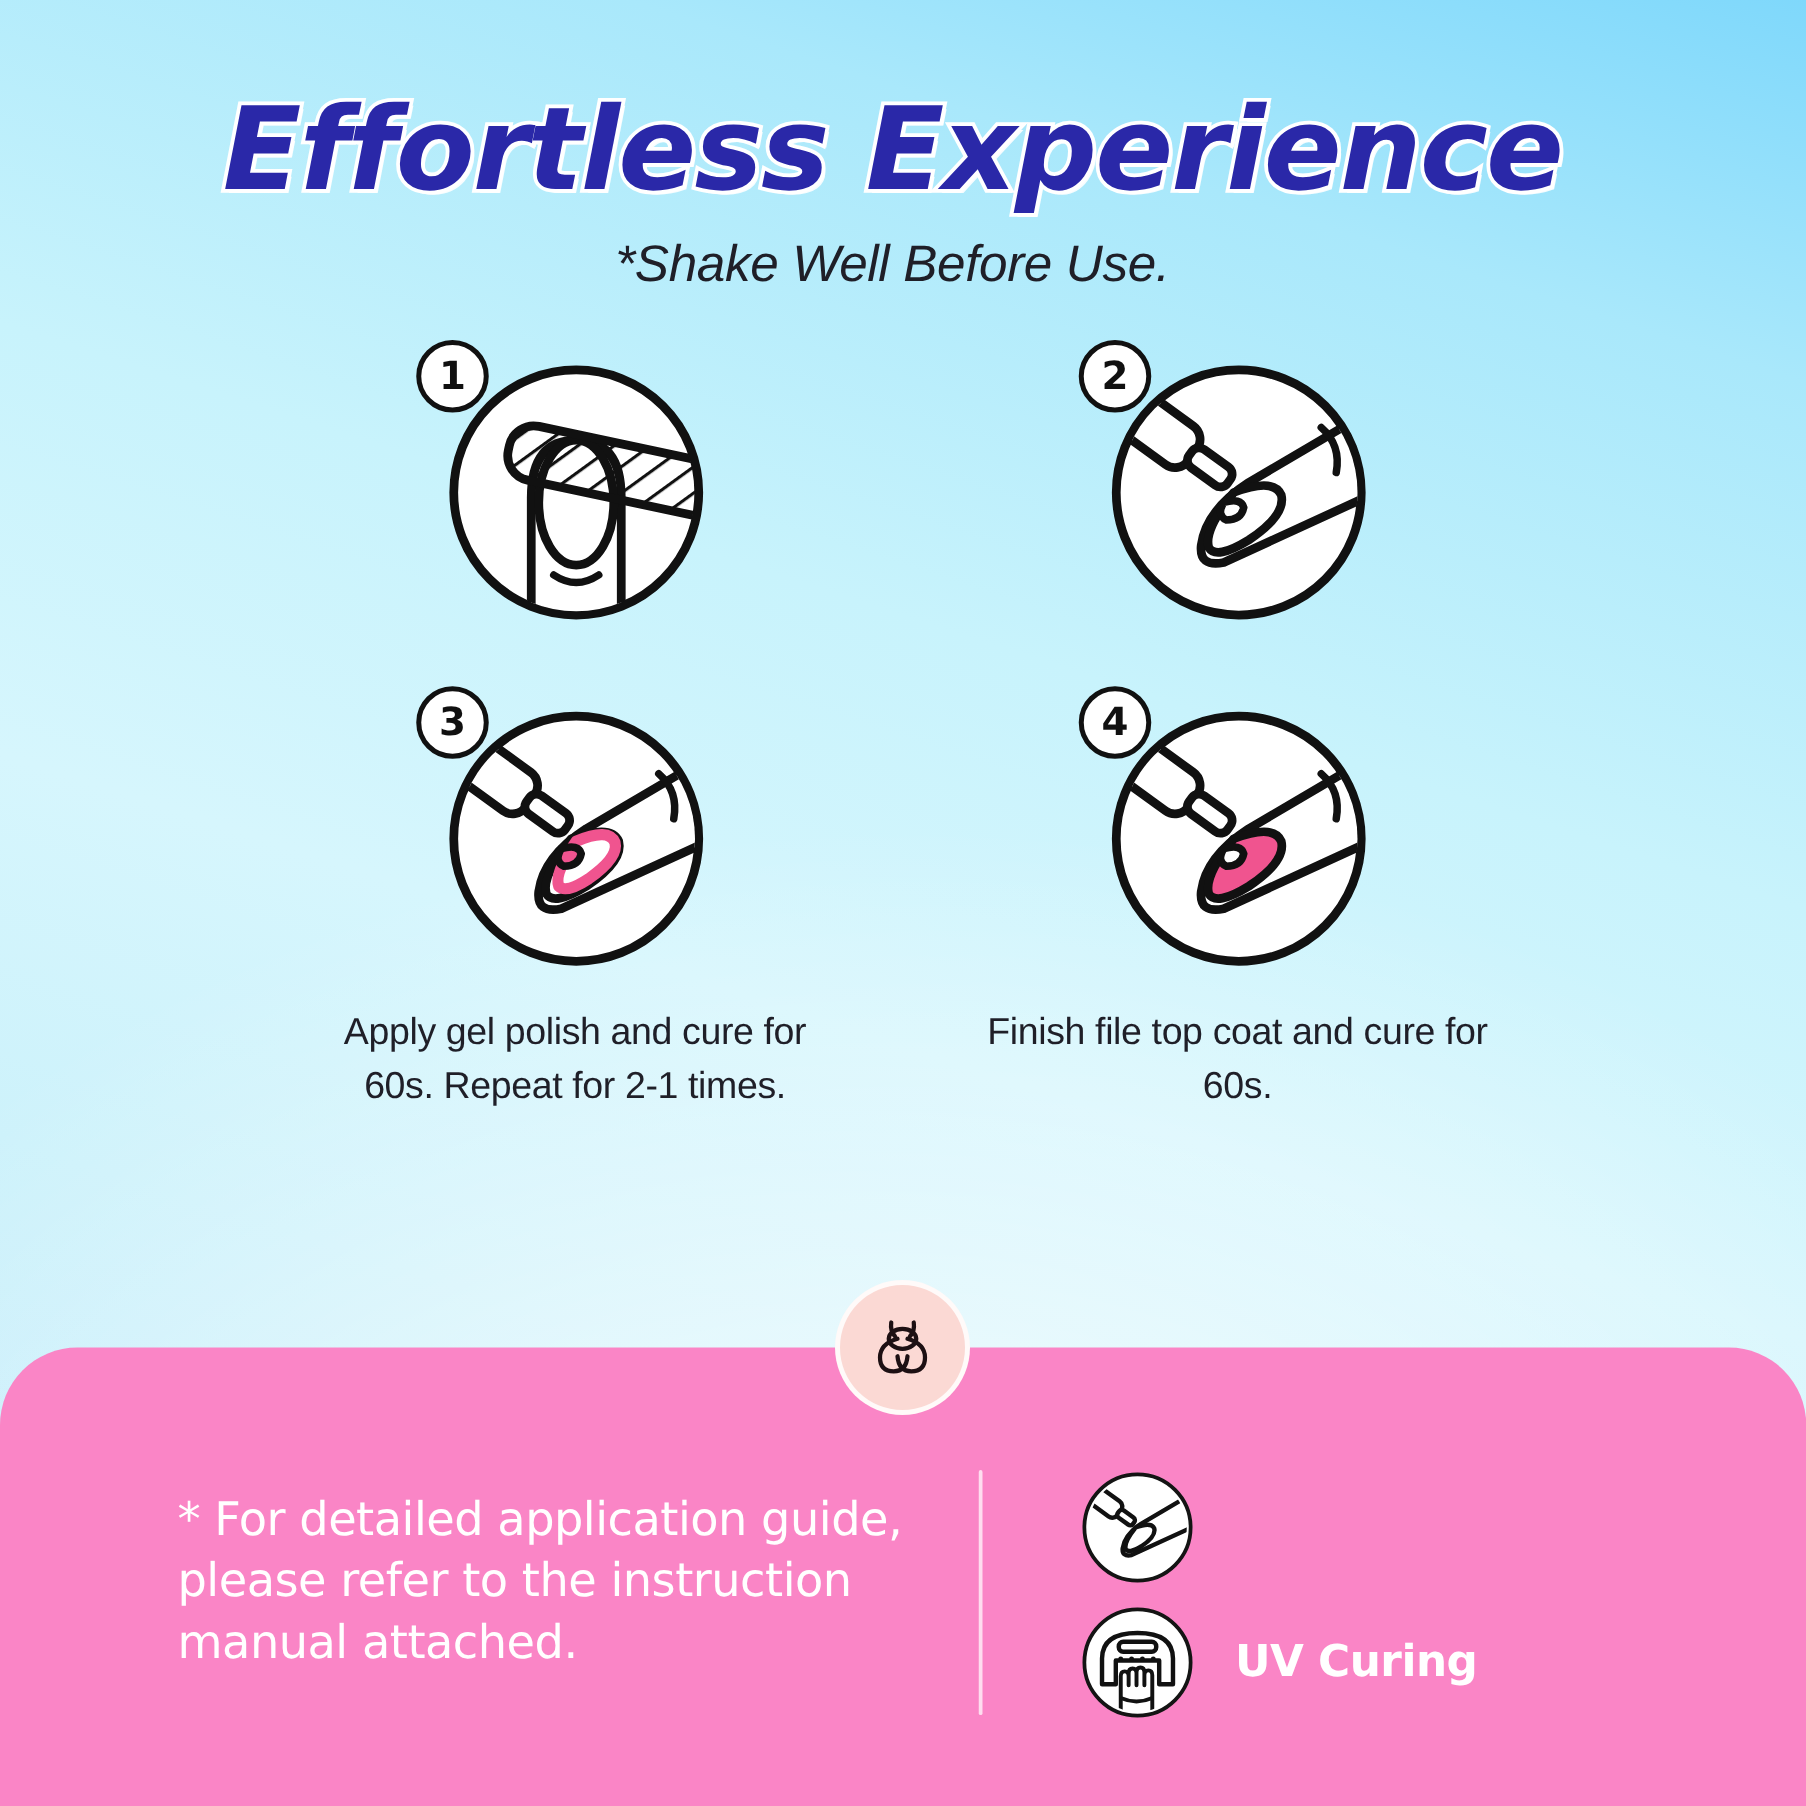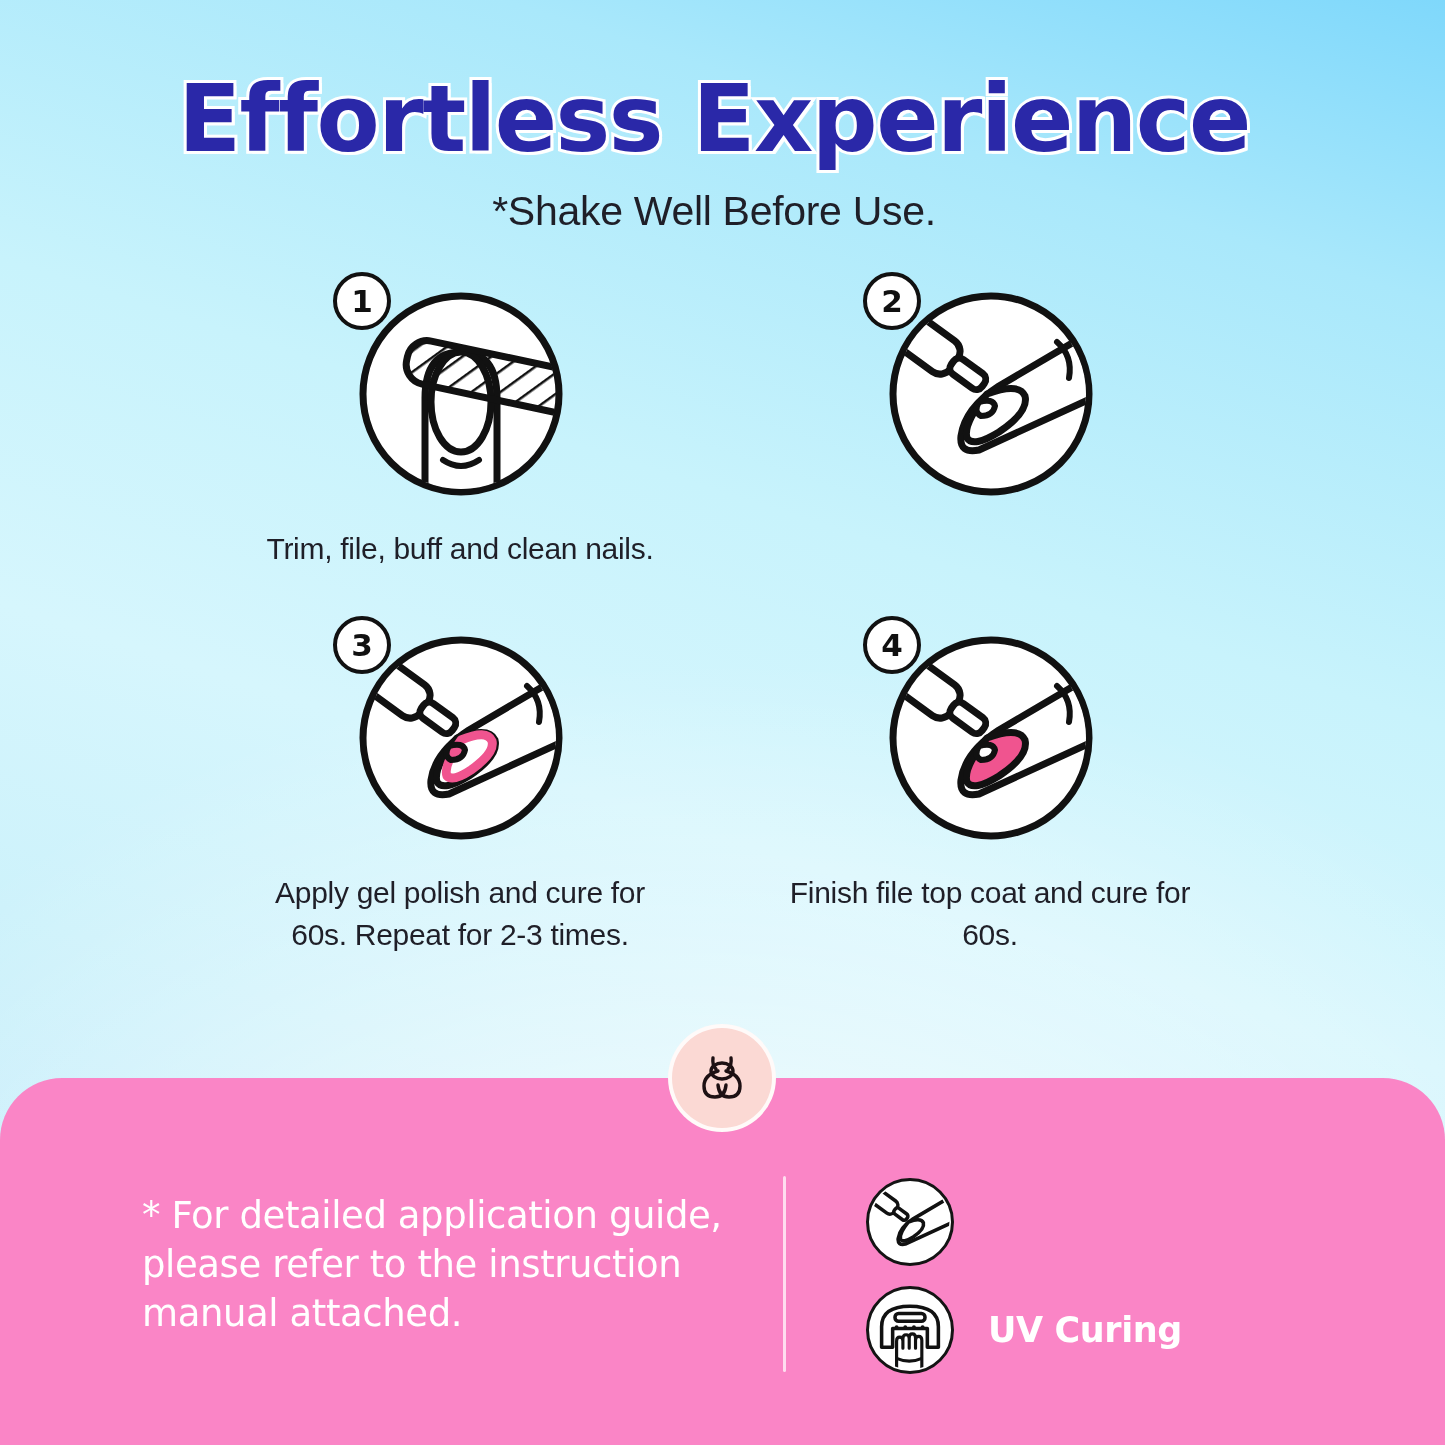--- a/index.html
+++ b/index.html
@@ -14,21 +14,21 @@
   
   #page {
     position:absolute; inset:0;
     width:1445px; height:1445px;
     background:
       radial-gradient(120% 85% at 50% 95%, rgba(255,255,255,0.85) 0%, rgba(255,255,255,0.0) 58%),
       linear-gradient(198deg,#7fd8fb 0%, #a9e8fb 16%, #c8f3fc 38%, #d6f6fd 56%, #cdf2fb 72%, #bfe9fa 100%);
   }
 
   
-  #header { position:absolute; top:0; left:0; width:1428px; }
+  #header { position:absolute; top:0; left:0; width:1428px;font-style:italic; }
   #title {
     text-align:center;
     margin-top:74px;
     font-size:92px;
     line-height:1.0;
     font-weight:bold;
     letter-spacing:-1.5px;
     color:#2a28a8;
     font-family:"DejaVu Sans", sans-serif;
     -webkit-text-stroke:6px #ffffff;
@@ -178,21 +178,20 @@
             <ellipse cx="104" cy="112" rx="30" ry="50" fill="#fff" stroke="#111" stroke-width="7"></ellipse>
 
             <path d="M86 170 Q104 182 122 170" fill="none" stroke="#111" stroke-width="6" stroke-linecap="round"></path>
 
             <g transform="rotate(12 104 84)">
               <rect x="48" y="58" width="185" height="44" rx="20" fill="url(#hatch)" stroke="#111" stroke-width="7"></rect>
             </g>
           </g>
         </svg>
       </div>
-      <div class="caption">Trim, file, buff and clean nails.</div>
     </div>
 
     <div class="step">
       <div class="art-wrap">
         <div class="badge">2</div>
         <svg class="art" viewBox="0 0 208 208">
           <circle cx="104" cy="104" r="98" fill="#ffffff" stroke="#111" stroke-width="7"></circle>
           <defs>
               <clipPath id="c2">
                 <circle cx="104" cy="104" r="95"></circle>
@@ -238,21 +237,21 @@
 
             <path d="M104 106 Q130 95 135 107 Q138 119 114 136 Q96 148 90 142 Q86 132 104 106 Z" fill="none" stroke="#f0548f" stroke-width="9" stroke-linejoin="round"></path>
             <g transform="rotate(36 60 70)">
               <rect x="-6" y="50" width="74" height="38" rx="13" fill="#fff" stroke="#111" stroke-width="7"></rect>
               <rect x="66" y="60" width="38" height="18" rx="7" fill="#fff" stroke="#111" stroke-width="7"></rect>
             </g>
             <path d="M92 112 Q106 108 108 116 Q106 126 94 126 Q86 122 92 112 Z" fill="#f0548f" stroke="#111" stroke-width="6"></path>
           </g>
         </svg>
       </div>
-      <div class="caption">Apply gel polish and cure for 60s. Repeat for 2-3 times.</div>
+      <div class="caption">Apply gel polish and cure for 60s. Repeat for 2-1 times.</div>
     </div>
 
     <div class="step">
       <div class="art-wrap">
         <div class="badge">4</div>
         <svg class="art" viewBox="0 0 208 208">
           <circle cx="104" cy="104" r="98" fill="#ffffff" stroke="#111" stroke-width="7"></circle>
           <defs>
               <clipPath id="c4">
                 <circle cx="104" cy="104" r="95"></circle>

